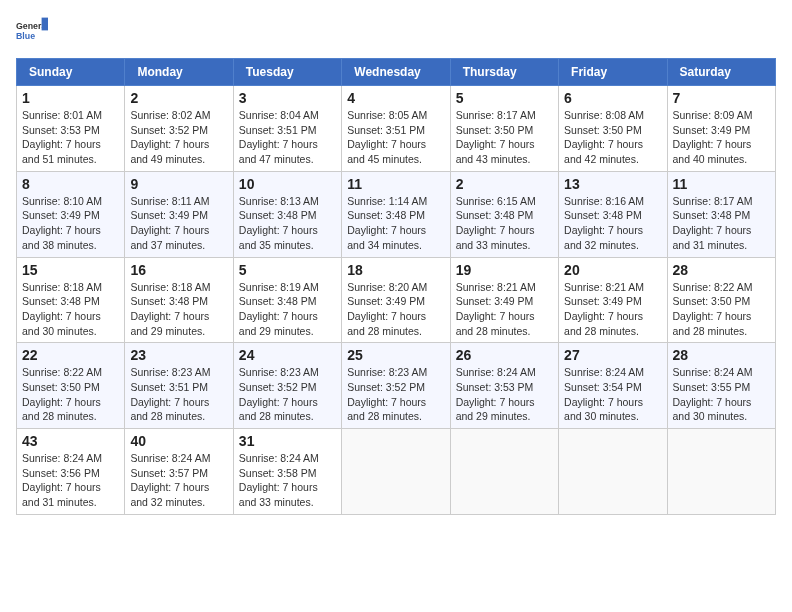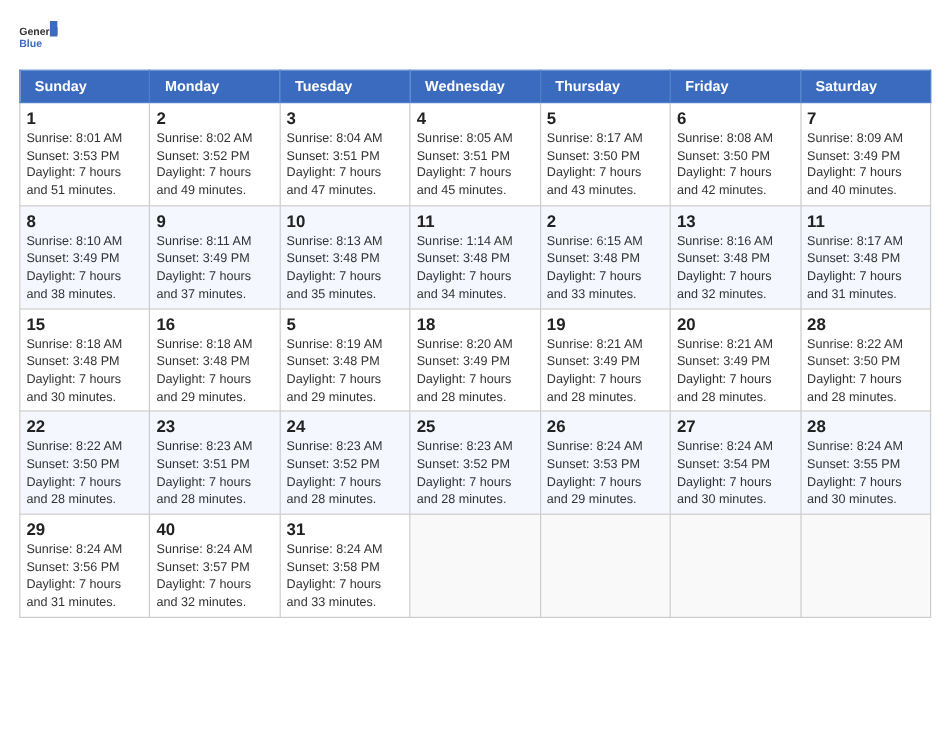--- a/index.html
+++ b/index.html
@@ -284,21 +284,21 @@
       </td>
         <td>
         <span class="day-num">28</span>
         <span class="cell-text">Sunrise: 8:24 AM</span><br>
         <span class="cell-text">Sunset: 3:55 PM</span><br>
         <span class="cell-text">Daylight: 7 hours and 30 minutes.</span>
       </td>
       </tr>
       <tr>
         <td>
-        <span class="day-num">29</span>
+        <span class="day-num">43</span>
         <span class="cell-text">Sunrise: 8:24 AM</span><br>
         <span class="cell-text">Sunset: 3:56 PM</span><br>
         <span class="cell-text">Daylight: 7 hours and 31 minutes.</span>
       </td>
         <td>
         <span class="day-num">40</span>
         <span class="cell-text">Sunrise: 8:24 AM</span><br>
         <span class="cell-text">Sunset: 3:57 PM</span><br>
         <span class="cell-text">Daylight: 7 hours and 32 minutes.</span>
       </td>

